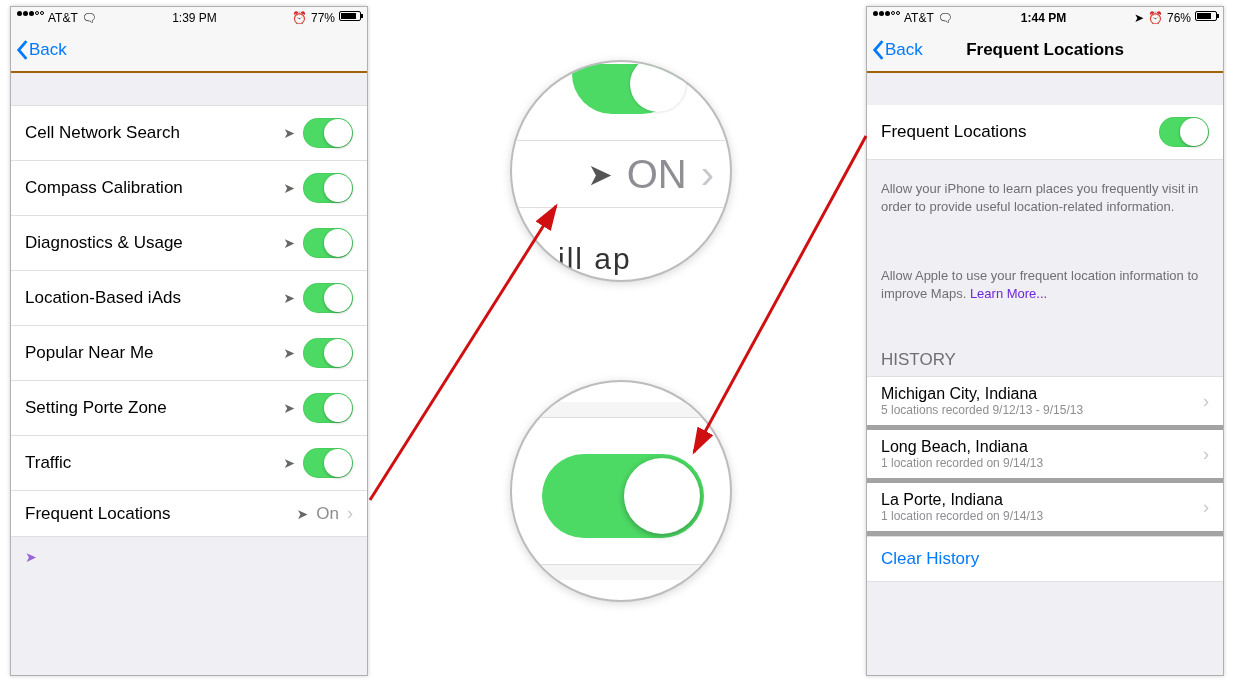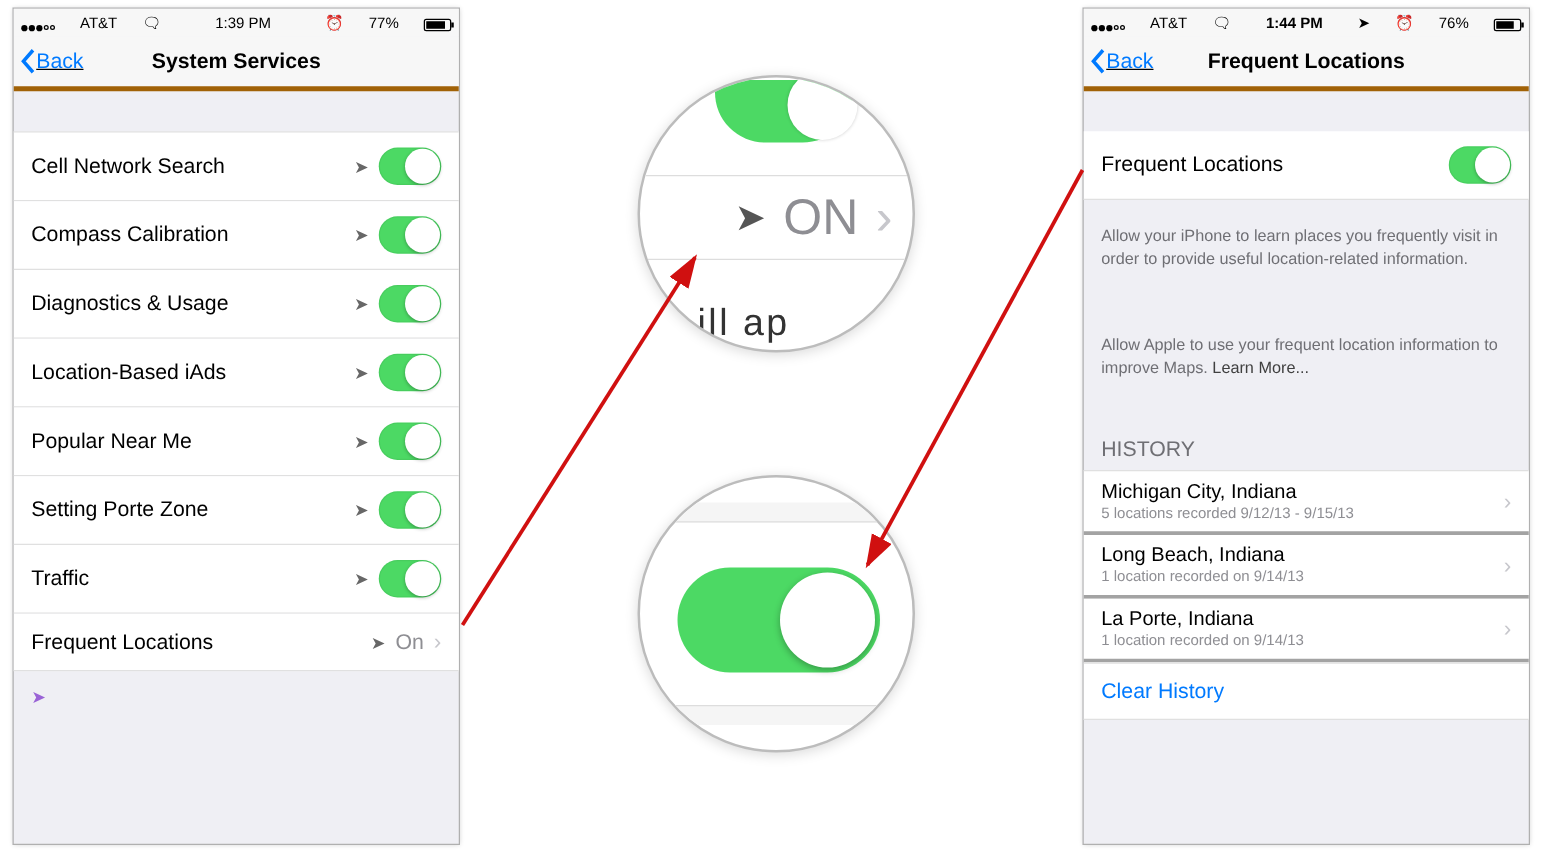--- a/index.html
+++ b/index.html
@@ -23,32 +23,31 @@
   .statusbar {
     height: 22px;
     display: flex;
     align-items: center;
     font-size: 12px;
     background: #f7f7f7;
     padding: 0 6px;
     justify-content: space-between;
     color: #000;
   }
-  .statusbar .sb-left, .statusbar .sb-right { display:flex; align-items:flex-end; gap:20px; }
+  .statusbar .sb-left, .statusbar .sb-right { display:flex; align-items:flex-start; gap:4px; }
   .signal-dots { display:flex; gap:1px; }
   .signal-dots span { width:5px; height:5px; border-radius:50%; background:#000; display:inline-block; }
   .signal-dots span.empty { background:none; border:1px solid #000; width:4px; height:4px; }
   .navbar {
     height: 44px;
     background: #f7f7f7;
-    border-bottom: 4px solid #a16207;
+    border-bottom: 2px solid #a16207;
     display: flex;
     align-items: center;
     position: relative;
-    text-decoration: underline;
   }
   .nav-back {
     display:flex; align-items:center;
     color:#007aff; font-size:17px;
     padding-left:4px;
   }
   .nav-back svg { width:14px; height:22px; }
   .nav-title {
     position:absolute; left:0; right:0;
     text-align:center; font-size:17px; font-weight:600;
@@ -83,29 +82,29 @@
     padding:10px 14px;
     font-size:13px; color:#7b7b7b;
     display:flex; gap:6px;
   }
   .footer-note .loc-arrow { margin-top:2px; }
   .grouped-desc {
     padding:20px 14px;
     font-size:13px; color:#6f6f74;
     line-height:1.35;
   }
-  .grouped-desc a { color:#404040; text-decoration:none; }
+  .grouped-desc a { color:#6d28d9; text-decoration:none; }
   .header-label {
     padding: 28px 14px 6px;
     font-size:17px; color:#6f6f74;
     text-transform:uppercase;
   }
   .hist-cell {
     background:#fff;
-    border-bottom:3px solid #a3a3a3;
+    border-bottom:5px solid #a3a3a3;
     padding:8px 14px;
     display:flex; align-items:center; justify-content:space-between;
   }
   .hist-cell:first-of-type { border-top:1px solid #e0e0e0; }
   .hist-cell .txt { display:flex; flex-direction:column; }
   .hist-title { font-size:16px; color:#000; }
   .hist-sub { font-size:12px; color:#8e8e93; }
   .clear-cell {
     background:#fff; border-top:1px solid #e0e0e0; border-bottom:1px solid #e0e0e0;
     padding:12px 14px; font-size:17px; color:#007aff;
@@ -181,21 +180,20 @@
         </span>
     </div>
   </div>
   <div class="navbar">
     <div class="nav-back">
       <svg viewBox="0 0 12 20">
           <polyline points="10,2 3,10 10,18" fill="none" stroke="#007aff" stroke-width="2.5"></polyline>
         </svg>
       <span>Back</span>
     </div>
-    <div class="nav-title">System Services</div>
   </div>
   <div class="section-gap"></div>
   <div>
     <div class="cell">
       <span>Cell Network Search</span>
       <div class="right">
           <span class="loc-arrow">➤</span>
           <div class="toggle">
             <div class="knob"></div>
           </div>

